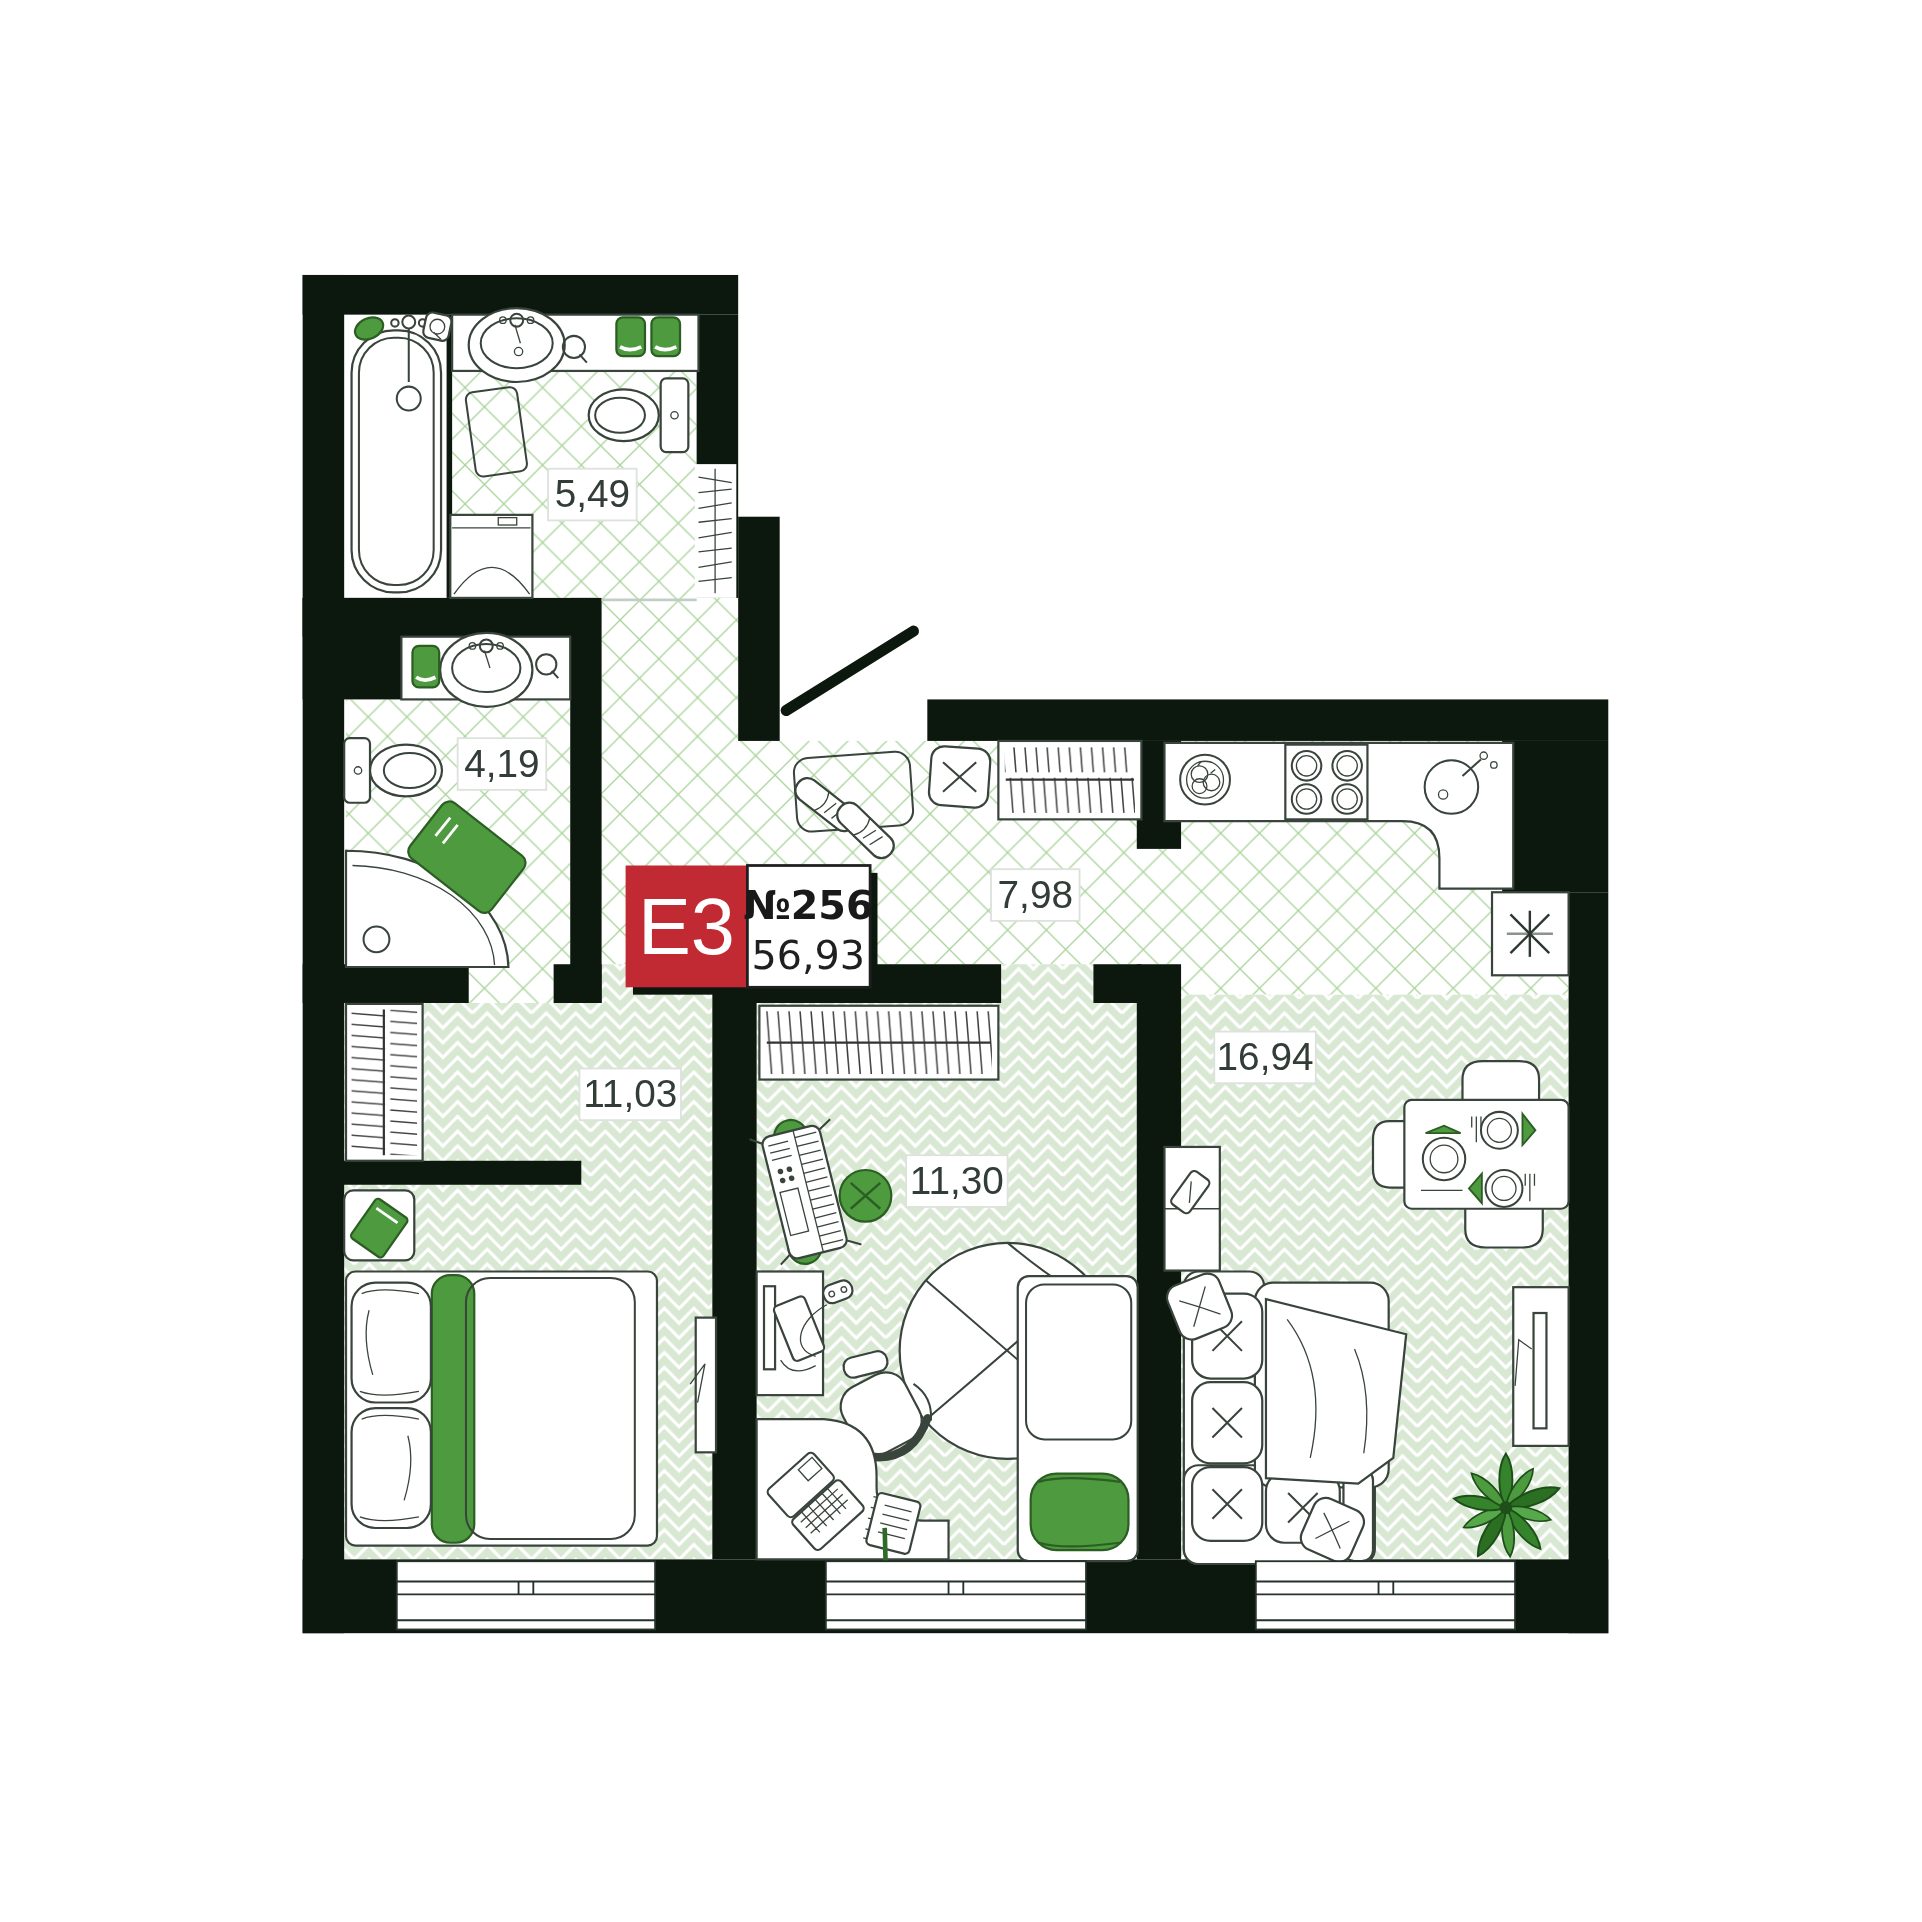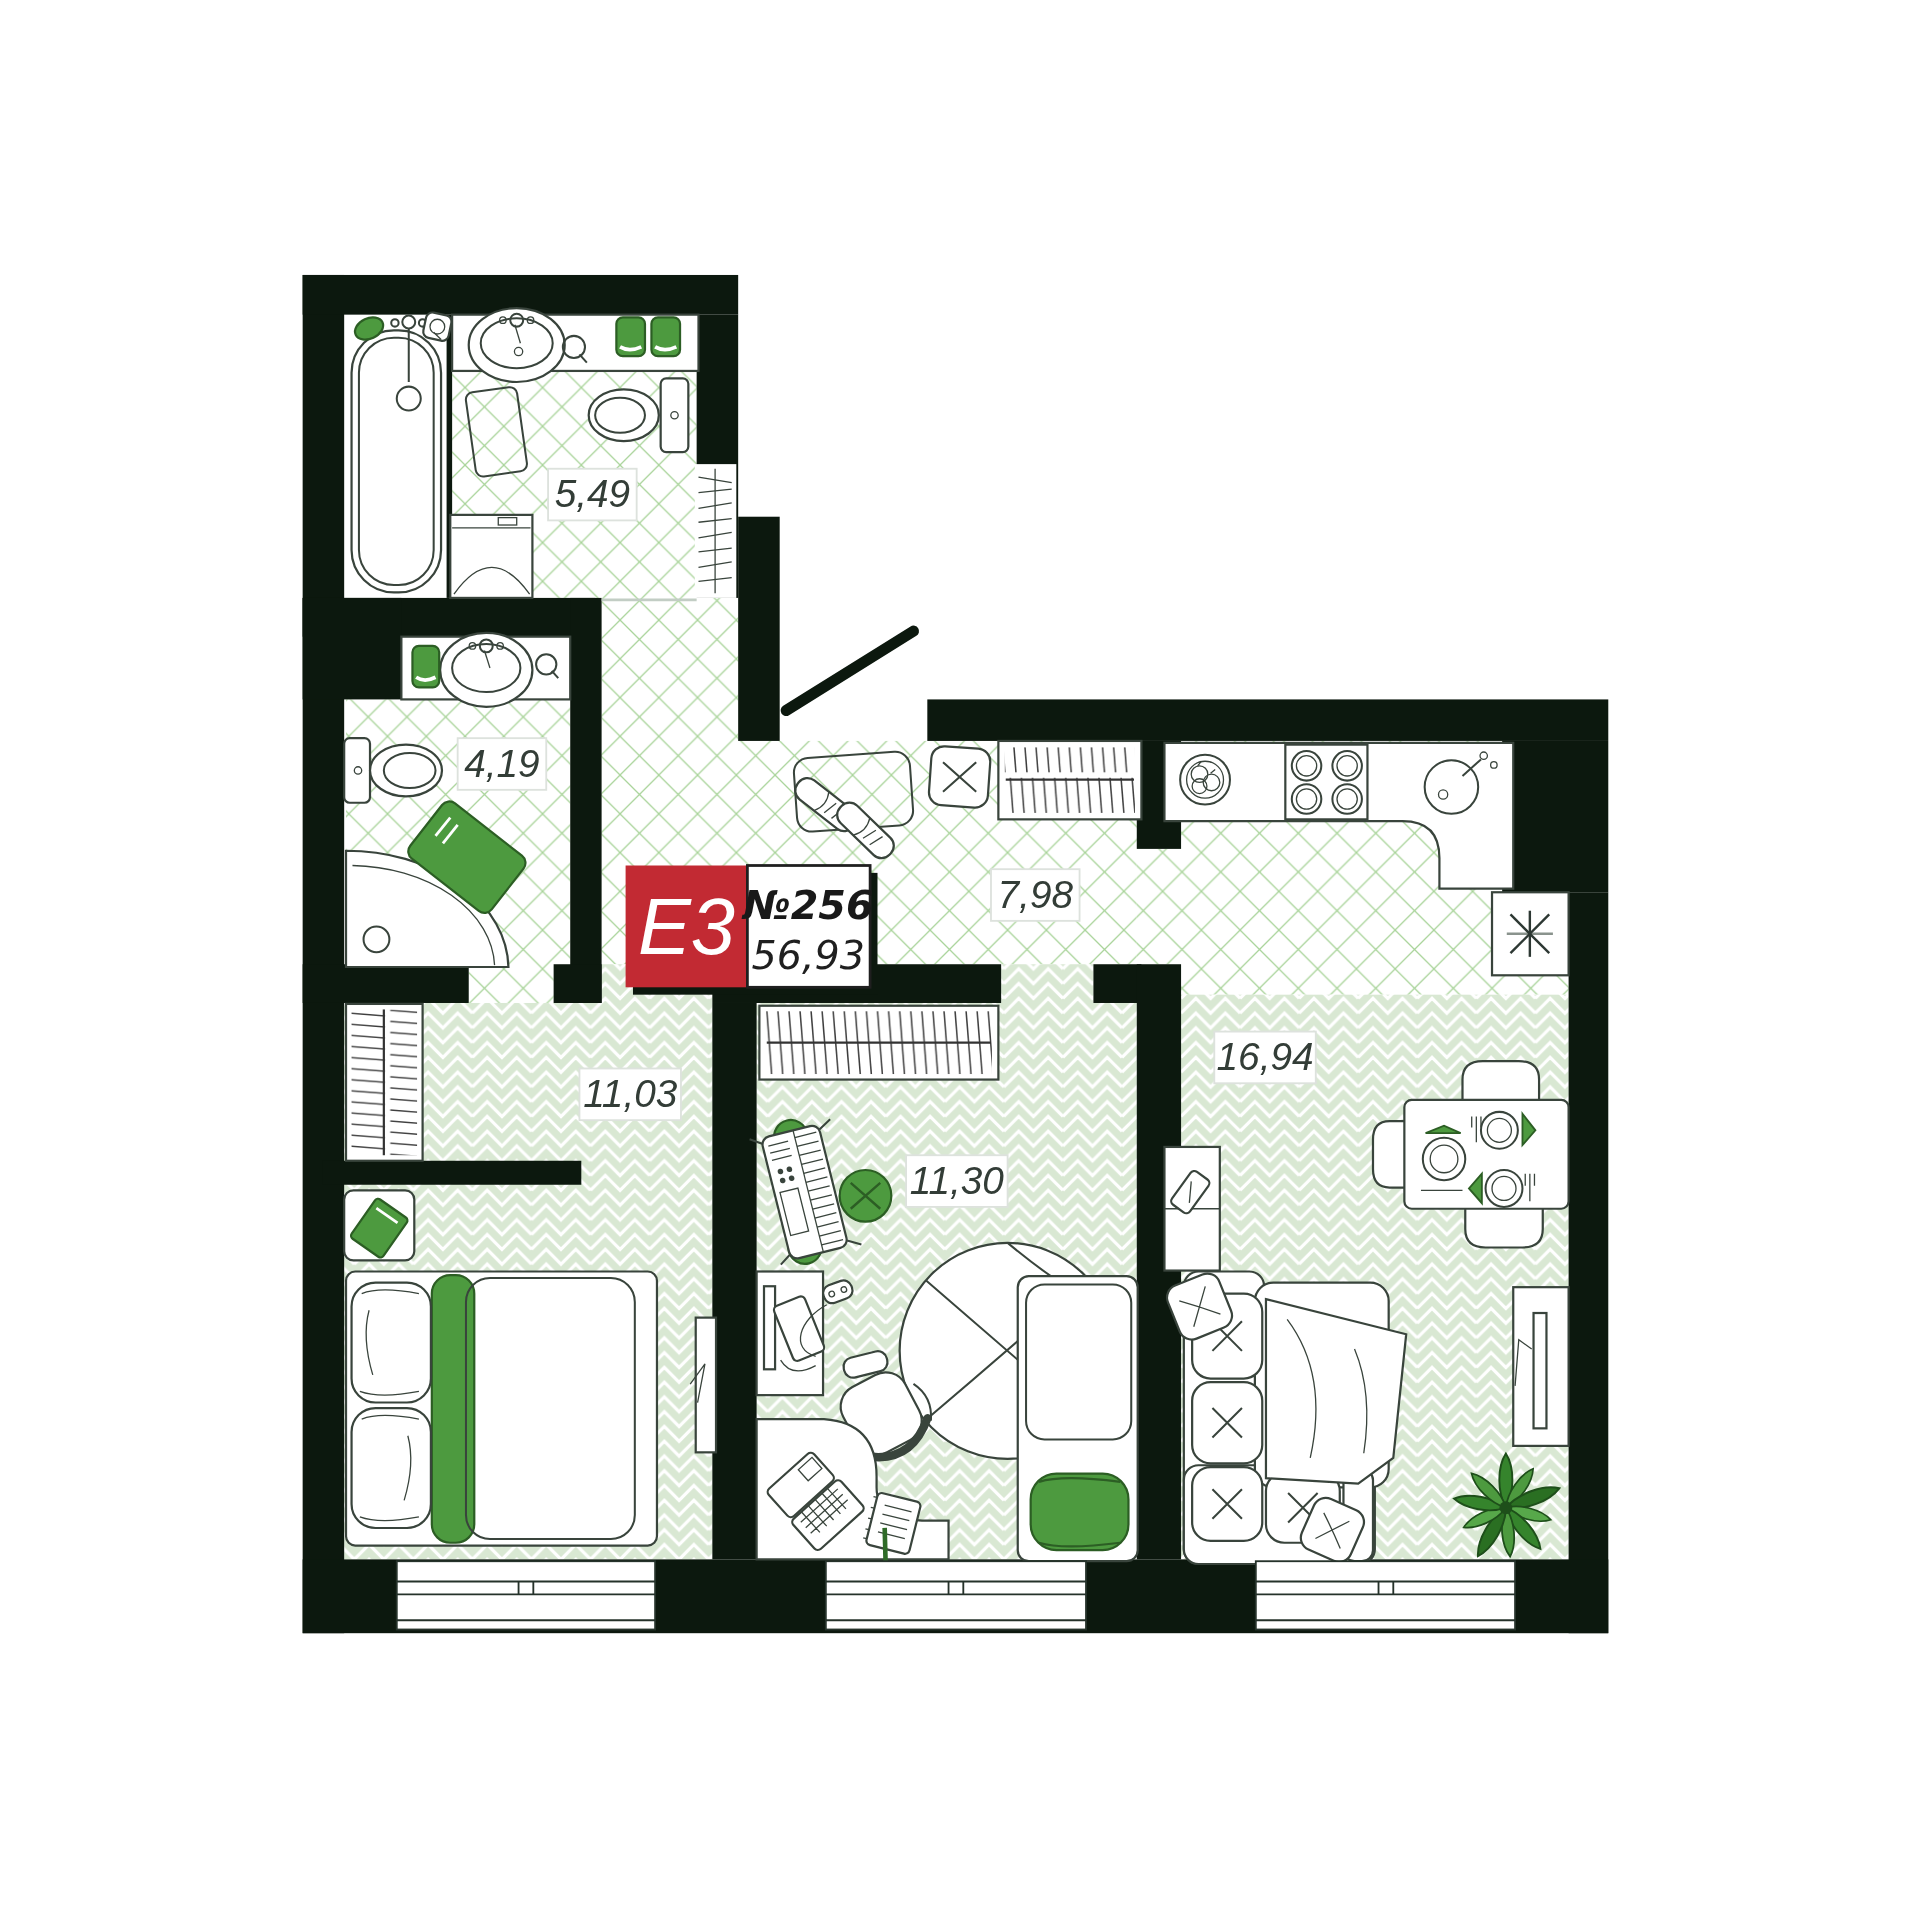--- a/index.html
+++ b/index.html
@@ -1,17 +1,17 @@
 <!DOCTYPE html>
 <html style="font-size:14.8px"><head>
 <meta charset="utf-8">
 <style>
   html,body{margin:0;padding:0;background:#ffffff;}
   .stage{position:relative;width:1922px;height:1922px;background:#ffffff;overflow:hidden;
-         font-family:"Liberation Sans","DejaVu Sans",sans-serif;font-style:italic;}
+         font-family:"Liberation Sans","DejaVu Sans",sans-serif;}
   svg{display:block}
   .room-label-text{font-family:"Liberation Sans","DejaVu Sans",sans-serif;font-size:42px;fill:#333d37;}
   .badge-type{font-family:"Liberation Sans","DejaVu Sans",sans-serif;font-size:86px;fill:#ffffff;}
   .badge-num{font-family:"DejaVu Sans","Liberation Sans",sans-serif;font-size:43px;font-weight:700;fill:#191919;}
   .badge-area{font-family:"DejaVu Sans","Liberation Sans",sans-serif;font-size:43px;font-weight:400;fill:#1f1f1f;}
   .fix{fill:#ffffff;stroke:#39443c;stroke-width:2.4;}
   .ln{fill:none;stroke:#39443c;stroke-width:2.2;}
   .thin{fill:none;stroke:#39443c;stroke-width:1.4;}
   .grn{fill:#4d9a3f;stroke:#2c5e24;stroke-width:2.4;}
   .wall{fill:#0c180e;}

